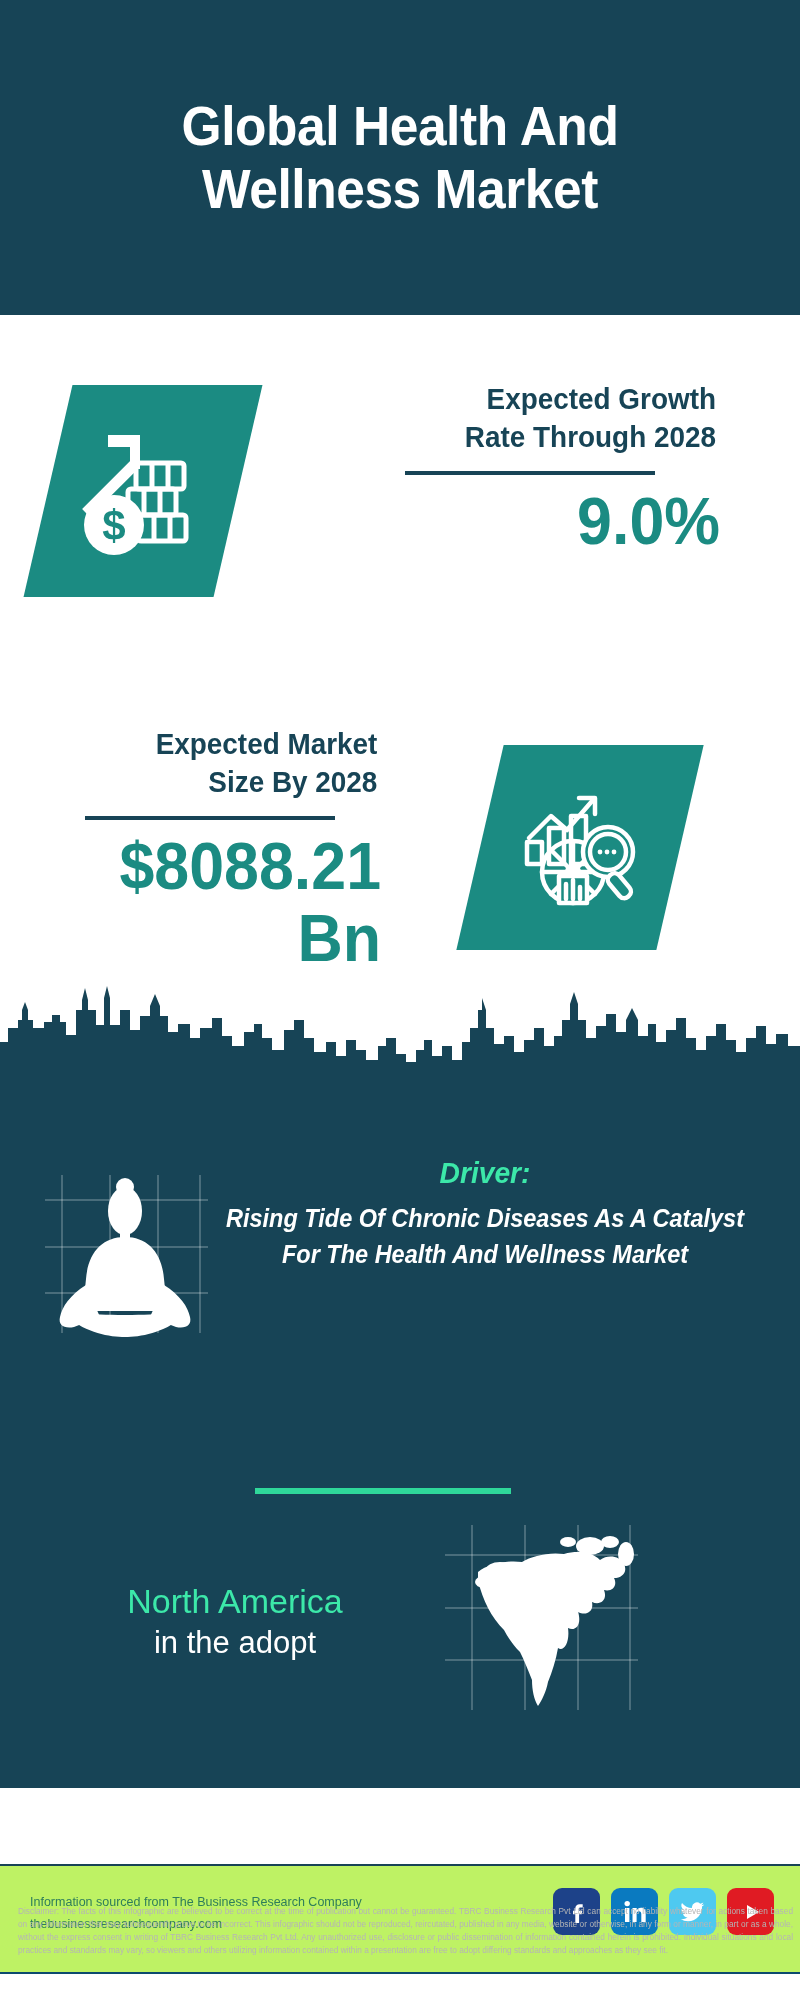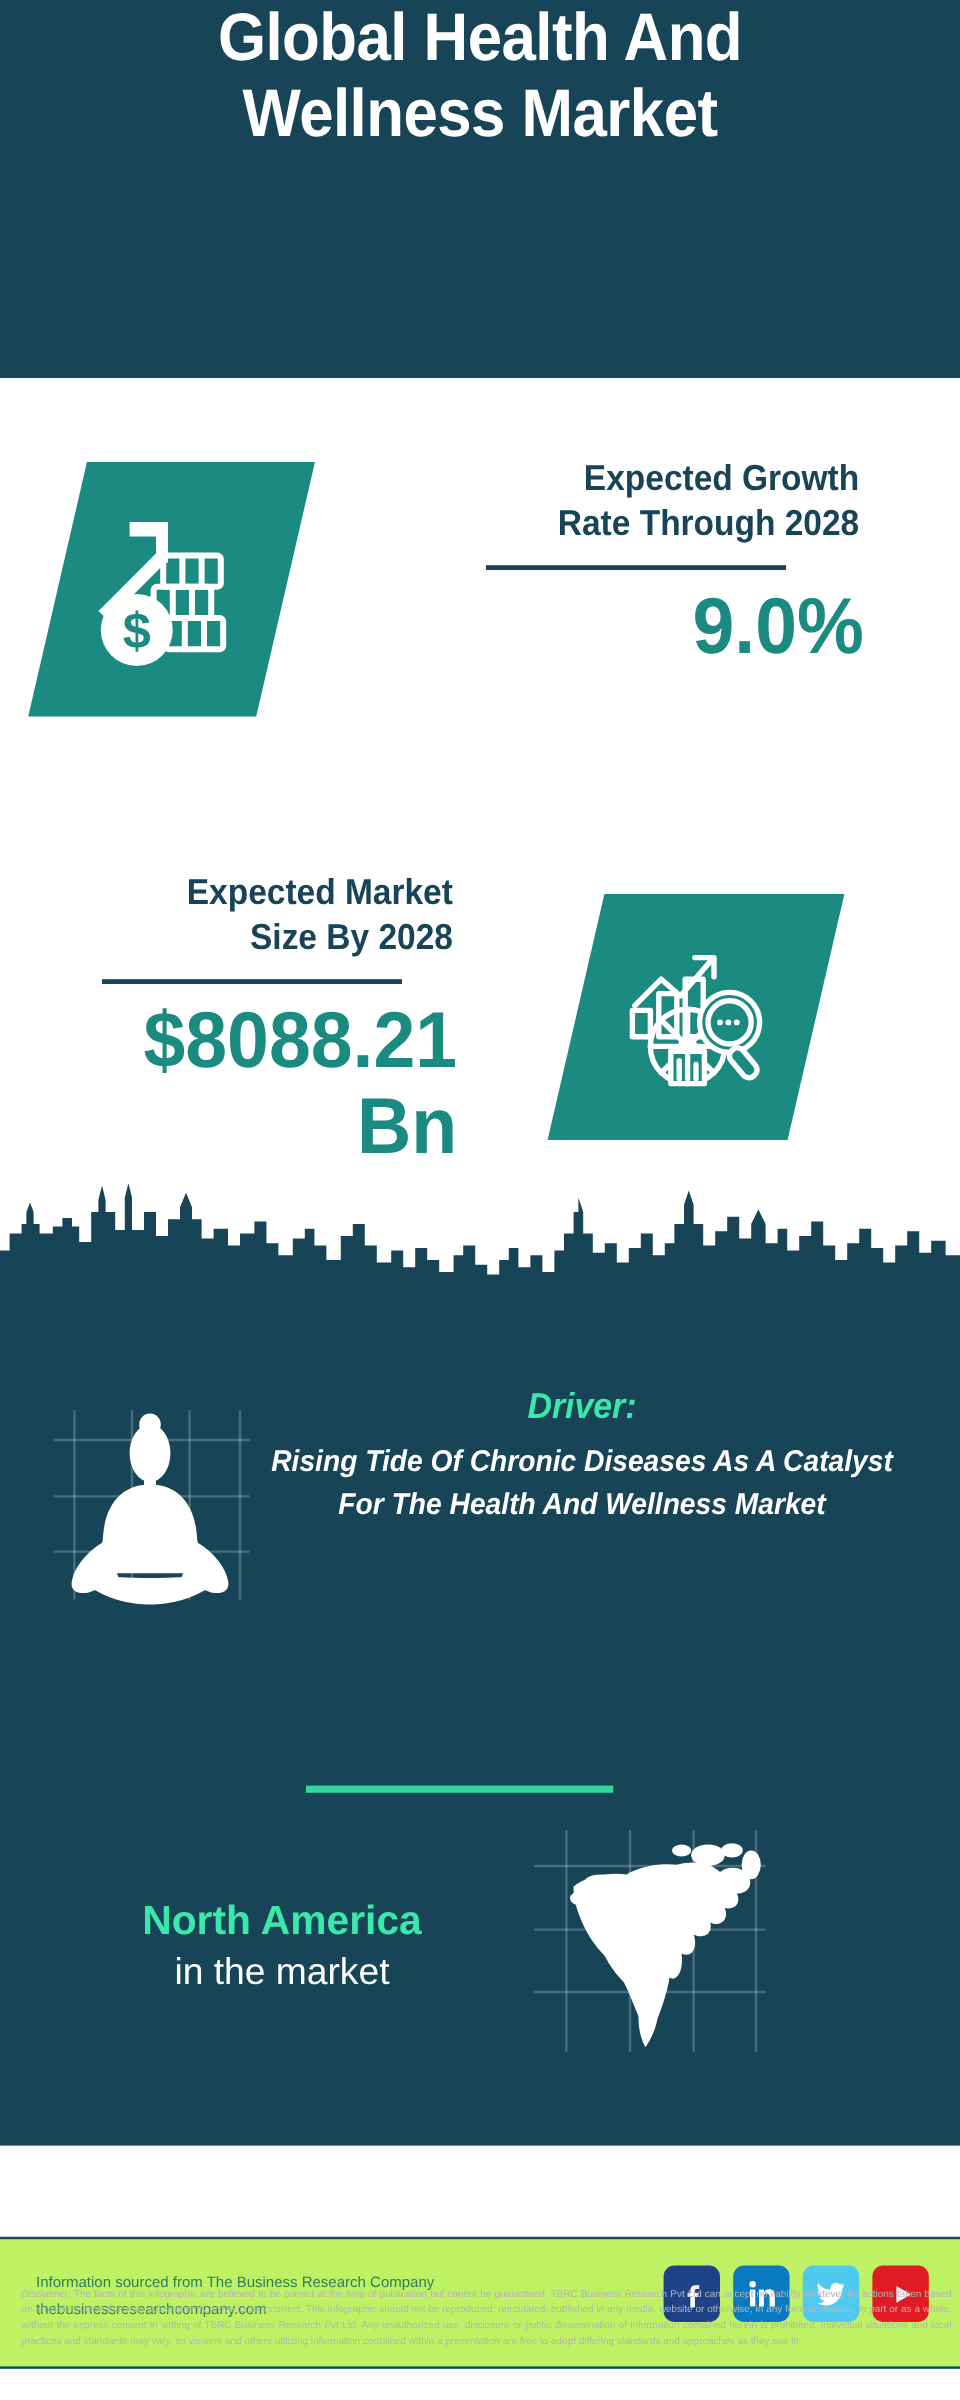--- a/index.html
+++ b/index.html
@@ -8,21 +8,21 @@
     font-family:"Liberation Sans", sans-serif;
     width:800px; height:2000px; position:relative; overflow:hidden;
     background:#ffffff;
   }
   .page { width:800px; height:2000px; position:relative; background:#fff; }
 
   
   .header {
     position:absolute; left:0; top:0; width:800px; height:315px;
     background:#174456;
-    display:flex; justify-content:center;
+    display:flex; align-items:center; justify-content:center;
   }
   .header-title {
     color:#ffffff;
     font-size:56px; font-weight:bold; line-height:1.12;
     text-align:center; letter-spacing:-0.5px;
     font-family:"Liberation Sans", sans-serif;
     transform:scaleX(0.92); transform-origin:center;
     width:700px;
   }
 
@@ -79,21 +79,21 @@
   .driver-body {
     color:#ffffff; font-size:25px; font-weight:bold; line-height:1.42;
     transform:scaleX(0.94); transform-origin:center;
   }
   .rule-mint {
     position:absolute; left:255px; top:1488px; width:256px; height:6px; background:#2fd89a;
   }
 
   .region-text { position:absolute; left:35px; top:1580px; width:400px; text-align:center; }
   .region-name {
-    color:#3ce8a9; font-size:34px; font-weight:bold; line-height:1.25;
+    color:#3ce8a9; font-size:34px; font-weight:normal; line-height:1.25;
   }
   .region-sub { color:#ffffff; font-size:31px; line-height:1.28; font-weight:normal; }
   .map-wrap { position:absolute; left:440px; top:1520px; width:200px; height:195px; }
 
   
   .footer {
     position:absolute; left:0; top:1864px; width:800px; height:110px;
     background:#bef264; border-top:2px solid #174456; border-bottom:2px solid #0c4a6e;
   }
   .footer-text { position:absolute; left:30px; top:26px; width:420px; }
@@ -220,21 +220,21 @@
 
   <div class="driver-text">
     <div class="driver-head">Driver:</div>
     <div class="driver-body">Rising Tide Of Chronic Diseases As A Catalyst For The Health And Wellness Market</div>
   </div>
 
   <div class="rule-mint"></div>
 
   <div class="region-text">
     <div class="region-name">North America</div>
-    <div class="region-sub">in the market</div>
+    <div class="region-sub">in the adopt</div>
   </div>
 
   <div class="map-wrap">
     <svg width="200" height="195" viewBox="0 0 200 195">
       <g stroke="rgba(255,255,255,0.22)" stroke-width="2">
         <line x1="32" y1="5" x2="32" y2="190"></line>
         <line x1="85" y1="5" x2="85" y2="190"></line>
         <line x1="138" y1="5" x2="138" y2="190"></line>
         <line x1="190" y1="5" x2="190" y2="190"></line>
         <line x1="5" y1="35" x2="198" y2="35"></line>

